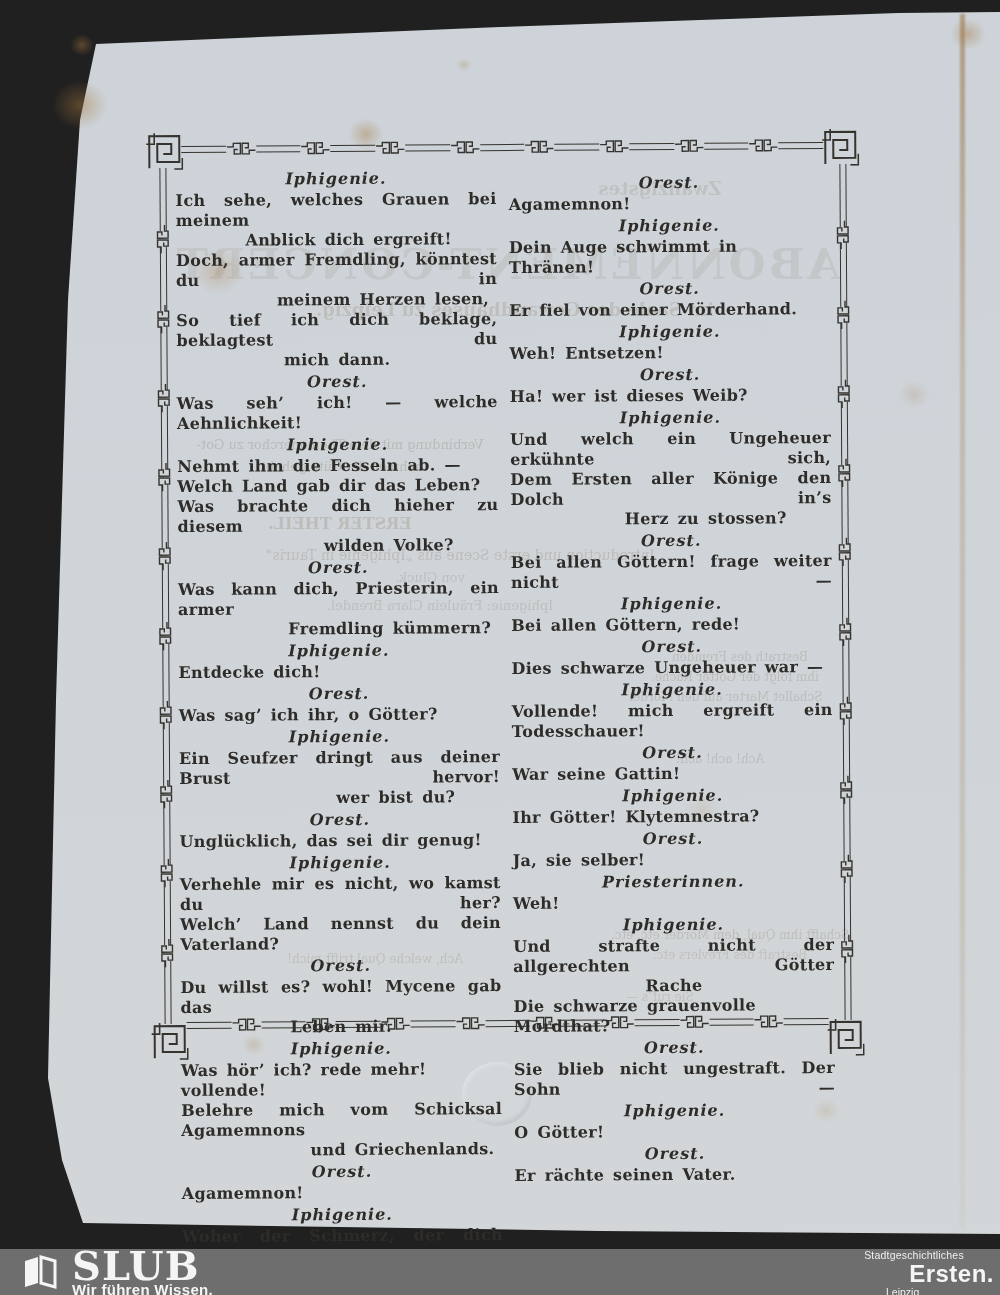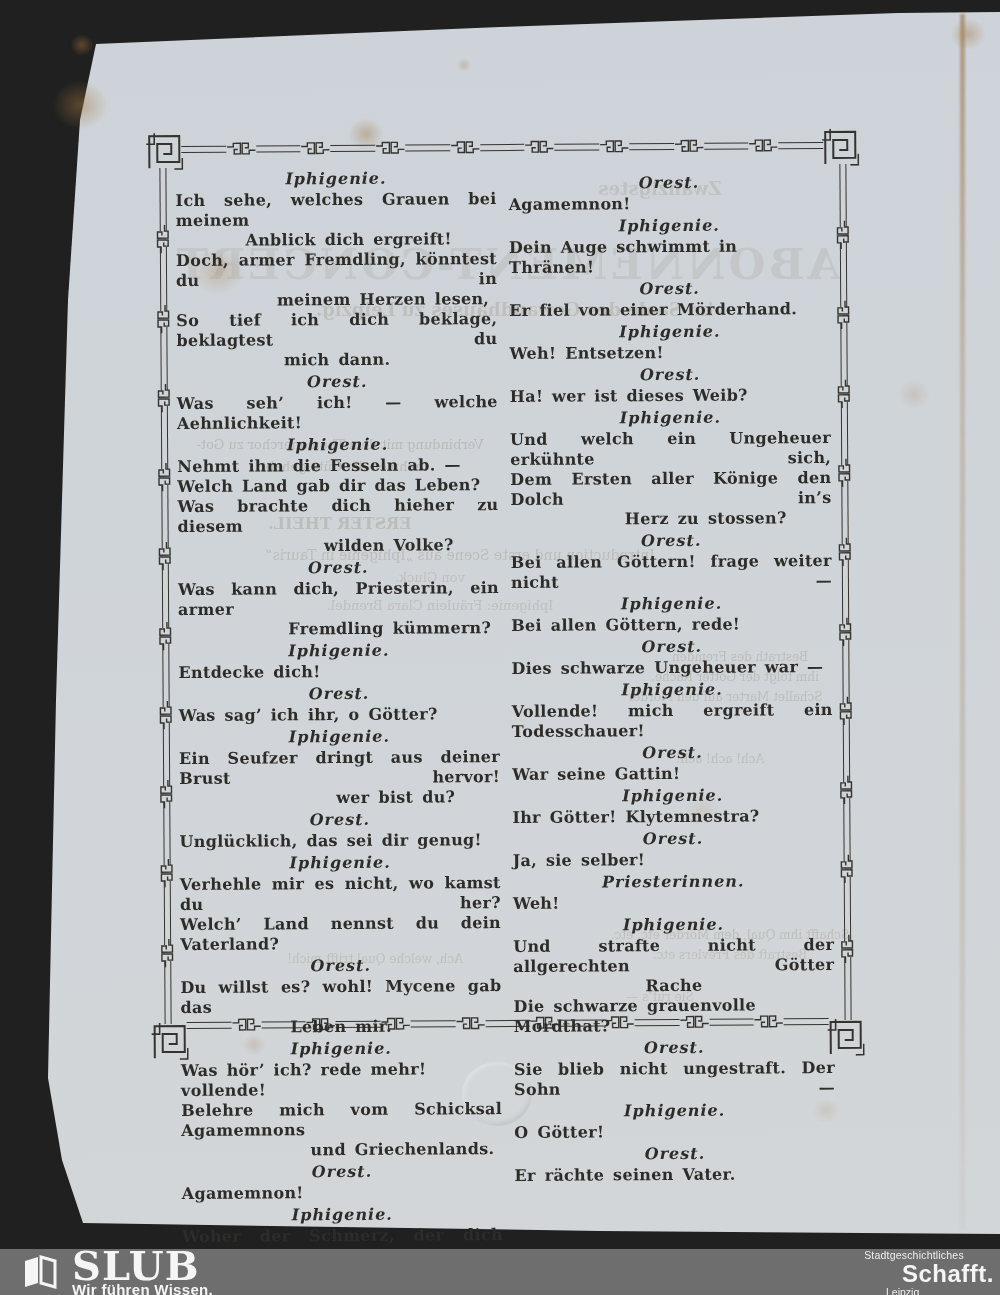--- a/index.html
+++ b/index.html
@@ -446,17 +446,17 @@
       <polygon points="3,7 16,3 16,29 3,33" fill="#f5f5f5"></polygon>
       <polygon points="19,3 33,7 33,33 19,29" fill="none" stroke="#f5f5f5" stroke-width="3"></polygon>
     </svg>
     <div class="slub-text">
       <div class="slub-name">SLUB</div>
       <div class="slub-tag">Wir führen Wissen.</div>
     </div>
   </div>
   <div class="museum">
     <div class="museum-top">Stadtgeschichtliches</div>
-    <div class="museum-name">Schafft.</div>
+    <div class="museum-name">Ersten.</div>
     <div class="museum-city">Leipzig</div>
 
   </div>
 </div>
 
 </body></html>

